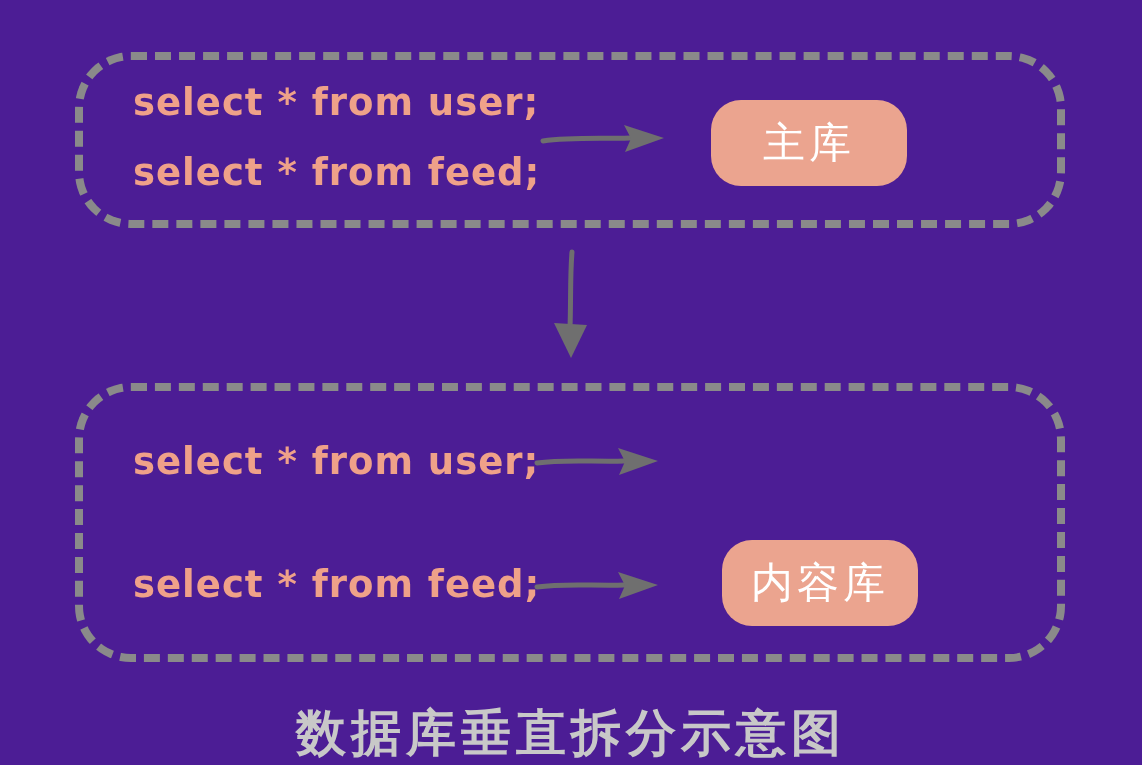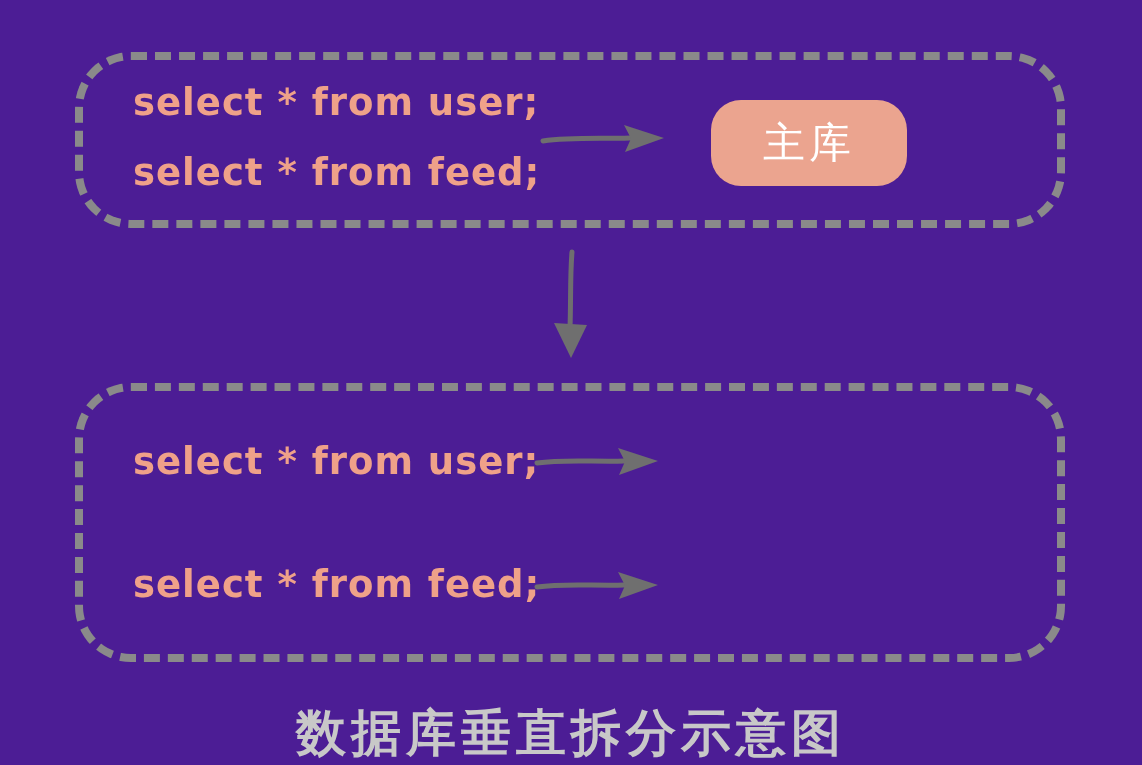--- a/index.html
+++ b/index.html
@@ -108,16 +108,19 @@
   </svg>
 
 
   <div class="sql-text" style="left:133px; top:566px;">select * from feed;</div>
 
   <svg class="arrow" style="left:532px; top:562px;" width="130" height="46" viewBox="0 0 130 46">
     <path d="M5 25 C 32 21, 62 24, 92 23" stroke="#6f6f6f" stroke-width="5" fill="none" stroke-linecap="round"></path>
     <polygon points="86,10 126,23 87,37 93,23.5" fill="#6f6f6f"></polygon>
   </svg>
 
+  <div class="db-node" style="left:722px; top:540px;">
+    <span>内容库</span>
+  </div>
 
   <div class="caption">数据库垂直拆分示意图</div>
 
 </div>
 
 </body></html>

